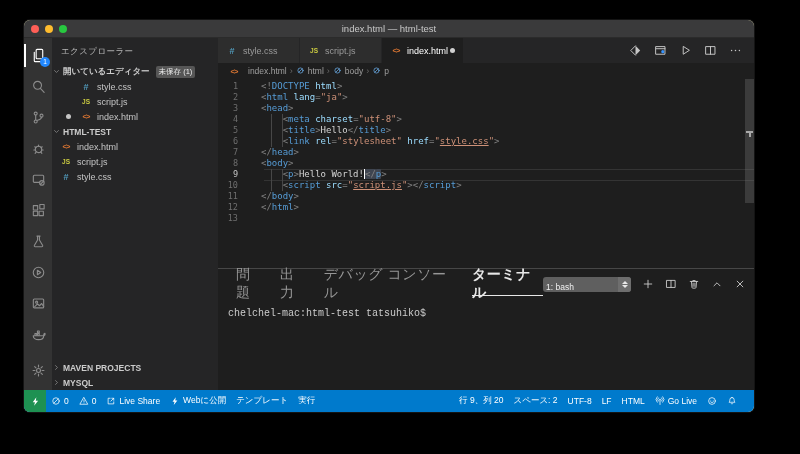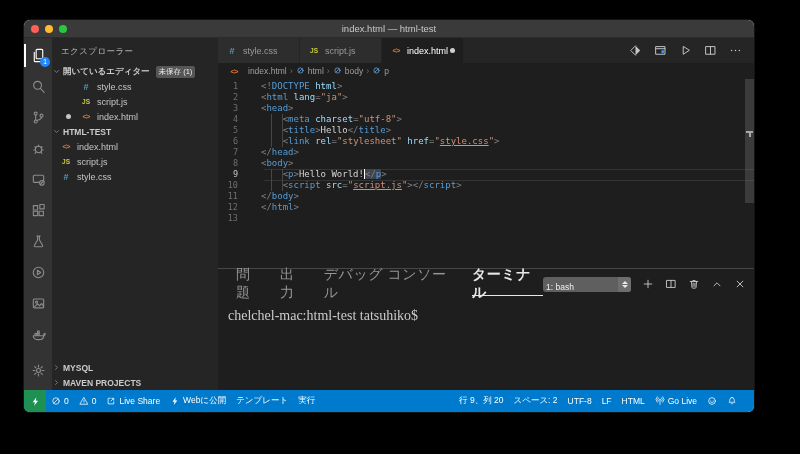--- a/index.html
+++ b/index.html
@@ -98,21 +98,21 @@
   .ptab.active::after { content:""; position:absolute; left:0; right:0; bottom:3px; height:1px; background:#e7e7e7; }
   .panel-right { margin-left:auto; display:flex; align-items:center; gap:11px; color:#cccccc; }
   .term-select { width:88px; height:15px; background:#5f5f5f; border-radius:3px; display:flex; align-items:flex-end;
     font-size:8.5px; color:#f0f0f0; padding-left:3px; cursor:pointer; }
   .sel-arrows { margin-left:auto; width:13px; height:15px; background:#6e6e6e; border-radius:0 3px 3px 0;
     display:flex; flex-direction:column; align-items:center; justify-content:center; gap:1px; }
   .sel-arrows i { width:0; height:0; border-left:3px solid transparent; border-right:3px solid transparent; }
   .sel-arrows .up { border-bottom:3px solid #e8e8e8; }
   .sel-arrows .dn { border-top:3px solid #e8e8e8; }
   .panel-right .icn { cursor:pointer; }
-  .term-body { flex:1; padding:9px 0 0 10px; font-family:Liberation Serif, serif; font-size:14px; color:#cccccc; cursor:text; }
+  .term-body { flex:1; padding:9px 0 0 10px; font-family:Liberation Mono, monospace; font-size:10px; color:#cccccc; cursor:text; }
 
   
   .statusbar { height:22px; flex:none; background:#007acc; display:flex; align-items:stretch; color:#ffffff; font-size:8.5px; }
   .remote { width:22px; flex:none; background:#1e9152; display:flex; align-items:center; justify-content:center; cursor:pointer; }
   .st-group { display:flex; align-items:stretch; }
   .st-group.right { margin-left:auto; padding-right:12px; }
   .st-item { display:flex; align-items:center; gap:3px; padding:0 5px; cursor:pointer; white-space:nowrap; }
 </style>
 </head>
 <body>
@@ -282,29 +282,29 @@
         </div>
 
       <div class="sb-spacer"></div>
       <div id="sb-sections">
           <div class="sb-sec-head">
             <span class="icn ">
               <svg width="9" height="9" viewBox="0 0 16 16" fill="none" stroke="currentColor" stroke-width="1.2" stroke-linecap="round" stroke-linejoin="round">
                 <path d="M6.2 4.5 9.7 8l-3.5 3.5"></path>
               </svg>
             </span>
-            <span>MYSQL</span>
+            <span>MAVEN PROJECTS</span>
           </div>
           <div class="sb-sec-head">
             <span class="icn ">
               <svg width="9" height="9" viewBox="0 0 16 16" fill="none" stroke="currentColor" stroke-width="1.2" stroke-linecap="round" stroke-linejoin="round">
                 <path d="M6.2 4.5 9.7 8l-3.5 3.5"></path>
               </svg>
             </span>
-            <span>MAVEN PROJECTS</span>
+            <span>MYSQL</span>
           </div>
         </div>
     </div>
 
     <div class="editorcol">
 
       <div class="tabbar">
         <div id="tabs" style="display:flex">
             <div class="tab">
               <span class="fico css">#</span>

